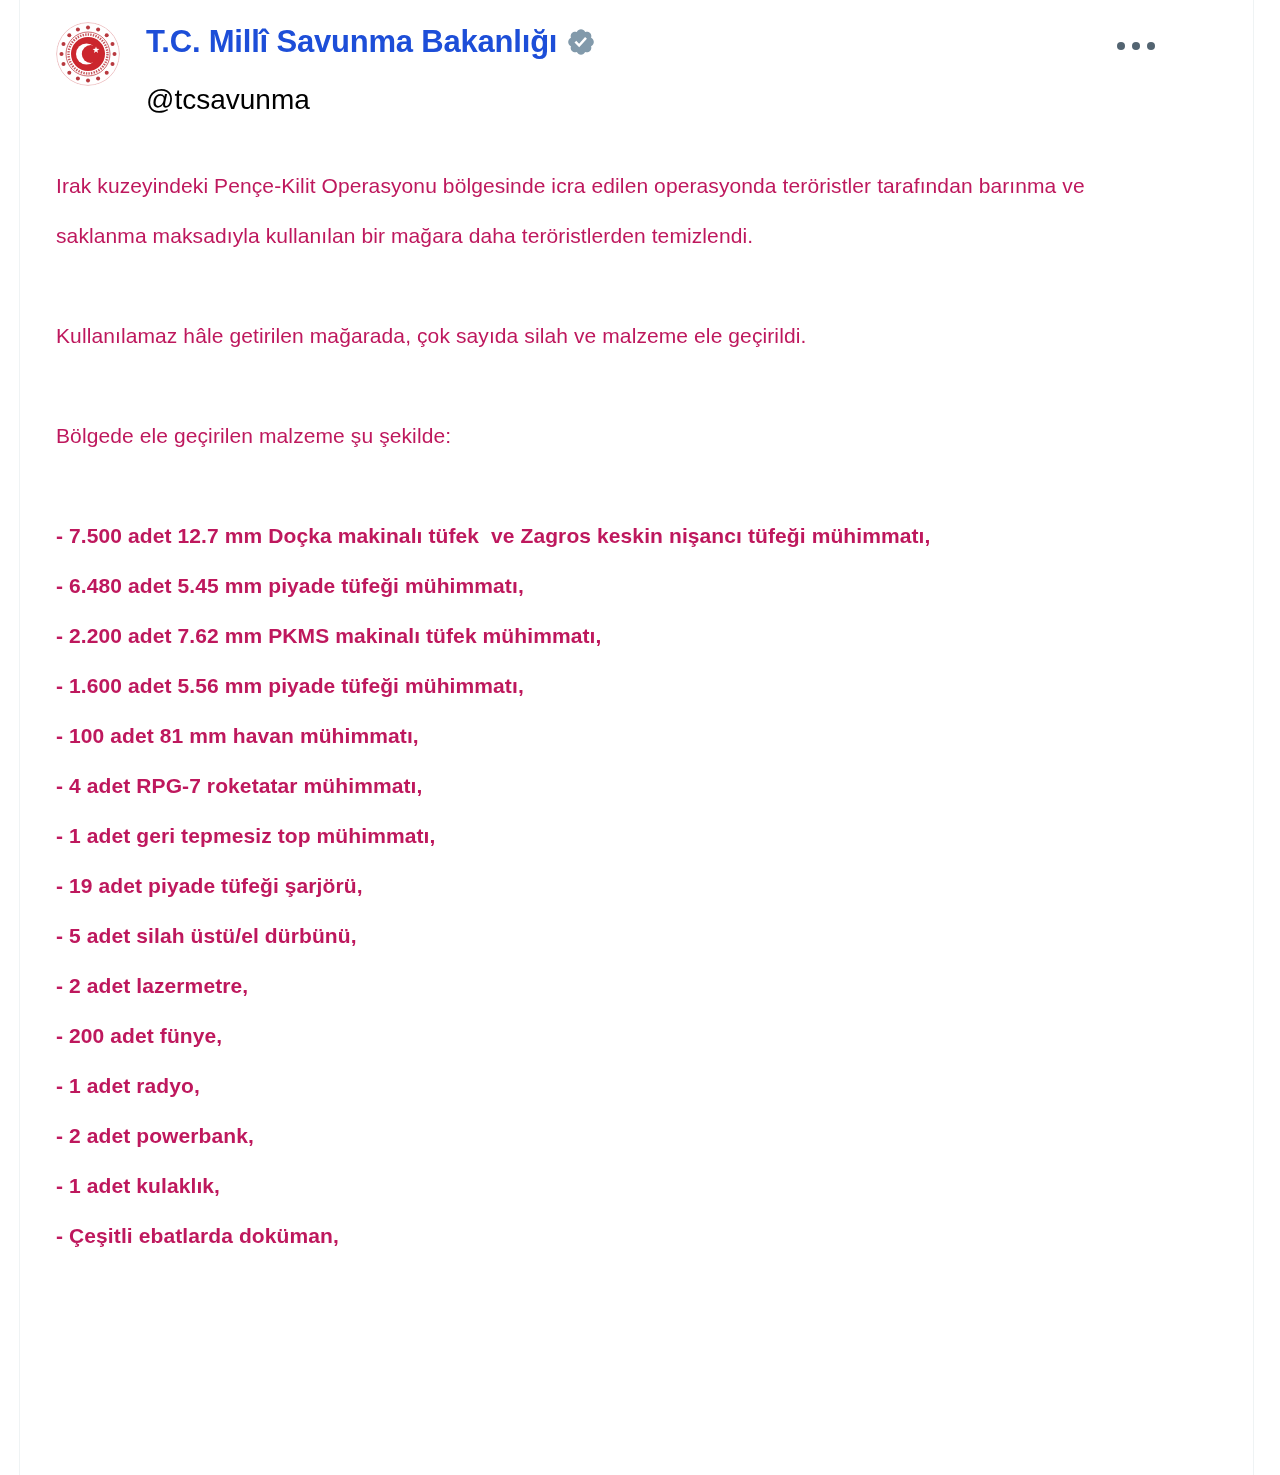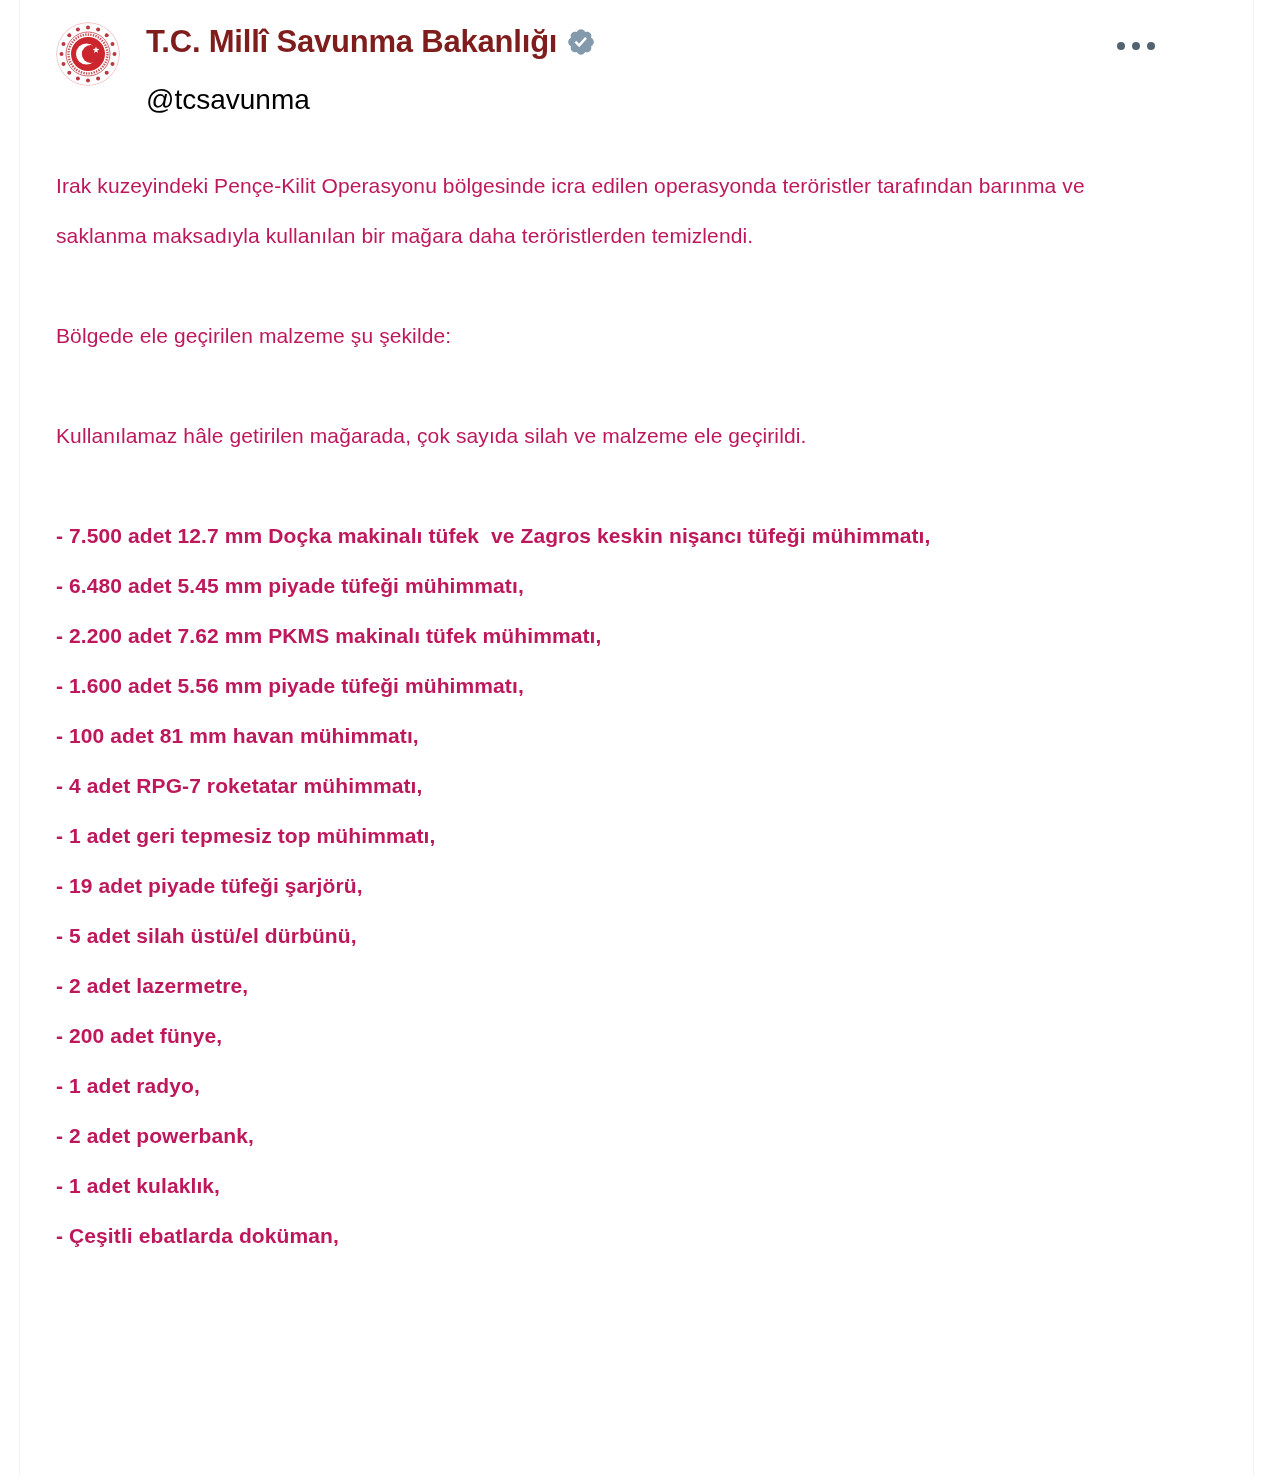--- a/index.html
+++ b/index.html
@@ -41,21 +41,21 @@
   }
   .name-row {
     display: flex;
     align-items: center;
     gap: 9px;
     cursor: pointer;
   }
   .display-name {
     font-size: 31px;
     font-weight: 700;
-    color: #7f1d1d;
+    color: #1d4ed8;
     letter-spacing: -0.2px;
     line-height: 38px;
   }
   .verified {
     width: 30px; height: 30px;
     display: inline-block;
   }
   .handle {
     font-size: 28px;
     color: #000000;
@@ -146,22 +146,22 @@
 
     <div class="more-btn">
       <span class="dot"></span>
       <span class="dot"></span>
       <span class="dot"></span>
     </div>
   </div>
 
   <div class="tweet-body">
     <p class="para">Irak kuzeyindeki Pençe-Kilit Operasyonu bölgesinde icra edilen operasyonda teröristler tarafından barınma ve saklanma maksadıyla kullanılan bir mağara daha teröristlerden temizlendi.</p>
+    <p class="para">Kullanılamaz hâle getirilen mağarada, çok sayıda silah ve malzeme ele geçirildi.</p>
     <p class="para">Bölgede ele geçirilen malzeme şu şekilde:</p>
-    <p class="para">Kullanılamaz hâle getirilen mağarada, çok sayıda silah ve malzeme ele geçirildi.</p>
 
     <div class="items">
 
         <div class="item-line">- 7.500 adet 12.7 mm Doçka makinalı tüfek  ve Zagros keskin nişancı tüfeği mühimmatı,</div>
 
         <div class="item-line">- 6.480 adet 5.45 mm piyade tüfeği mühimmatı,</div>
 
         <div class="item-line">- 2.200 adet 7.62 mm PKMS makinalı tüfek mühimmatı,</div>
 
         <div class="item-line">- 1.600 adet 5.56 mm piyade tüfeği mühimmatı,</div>

